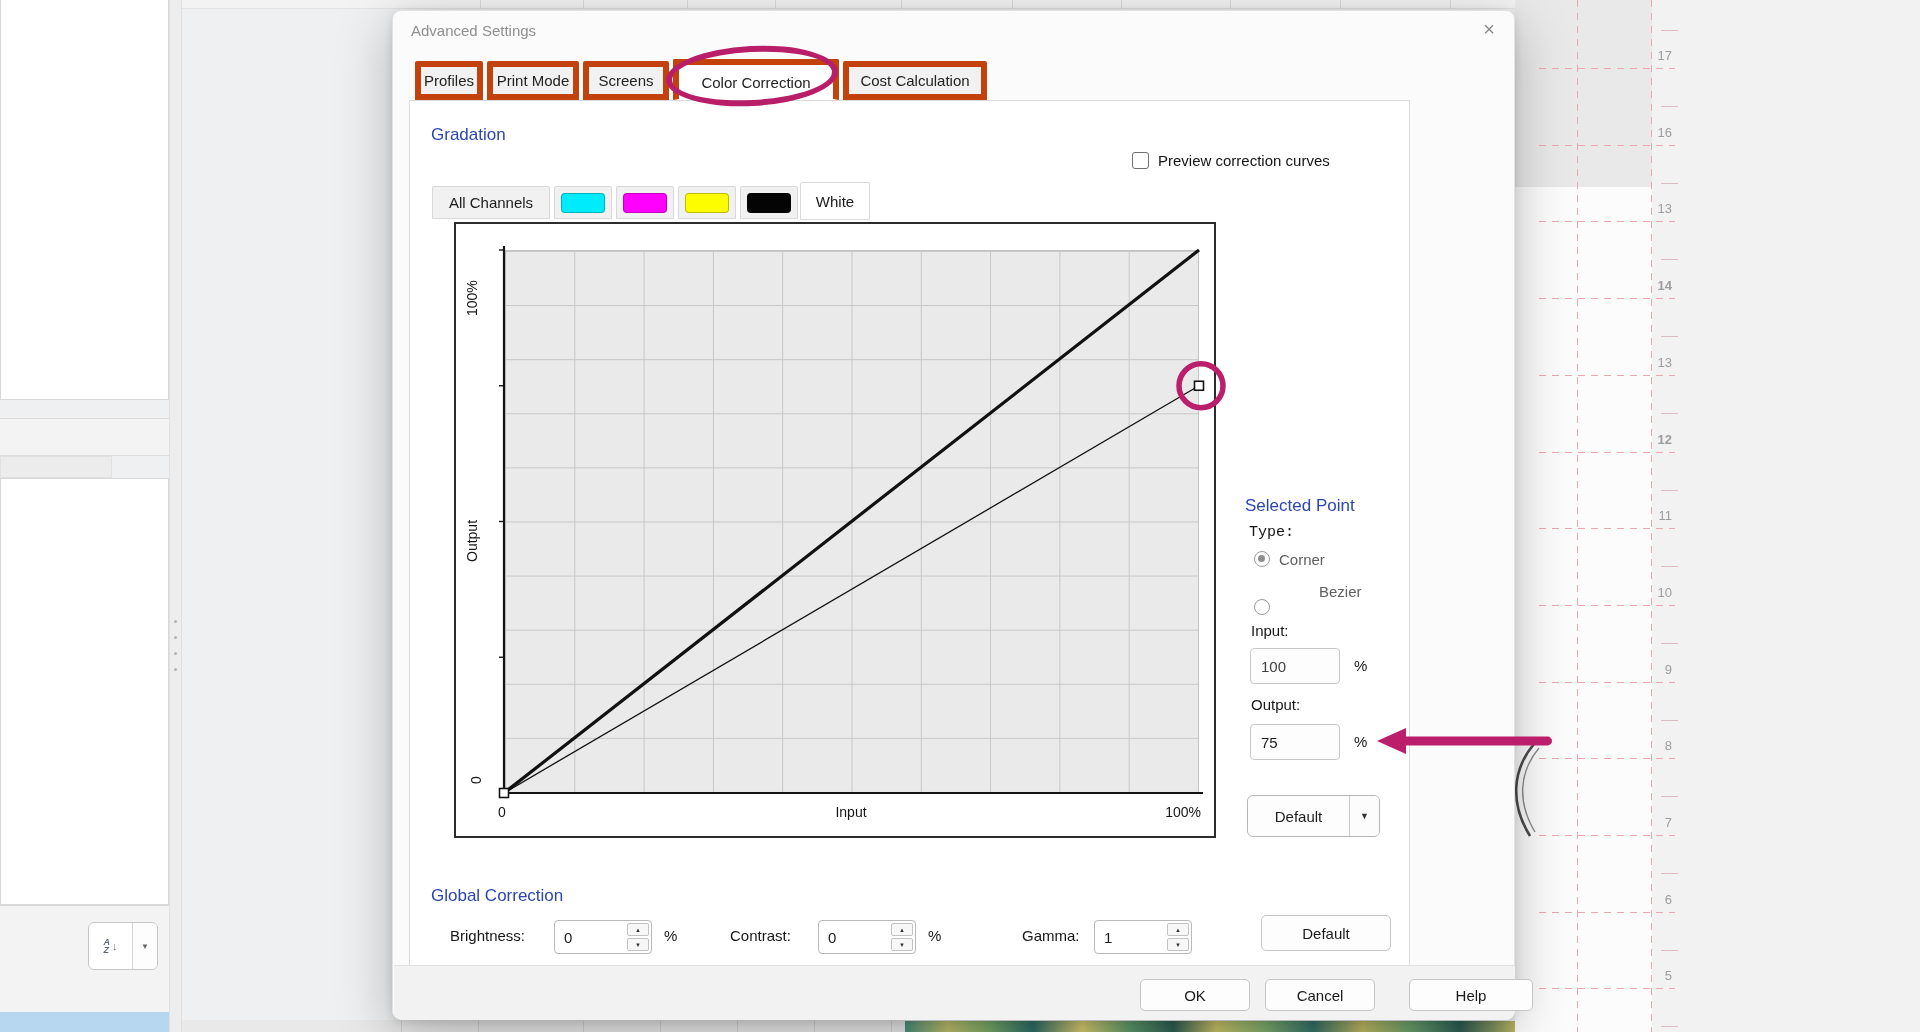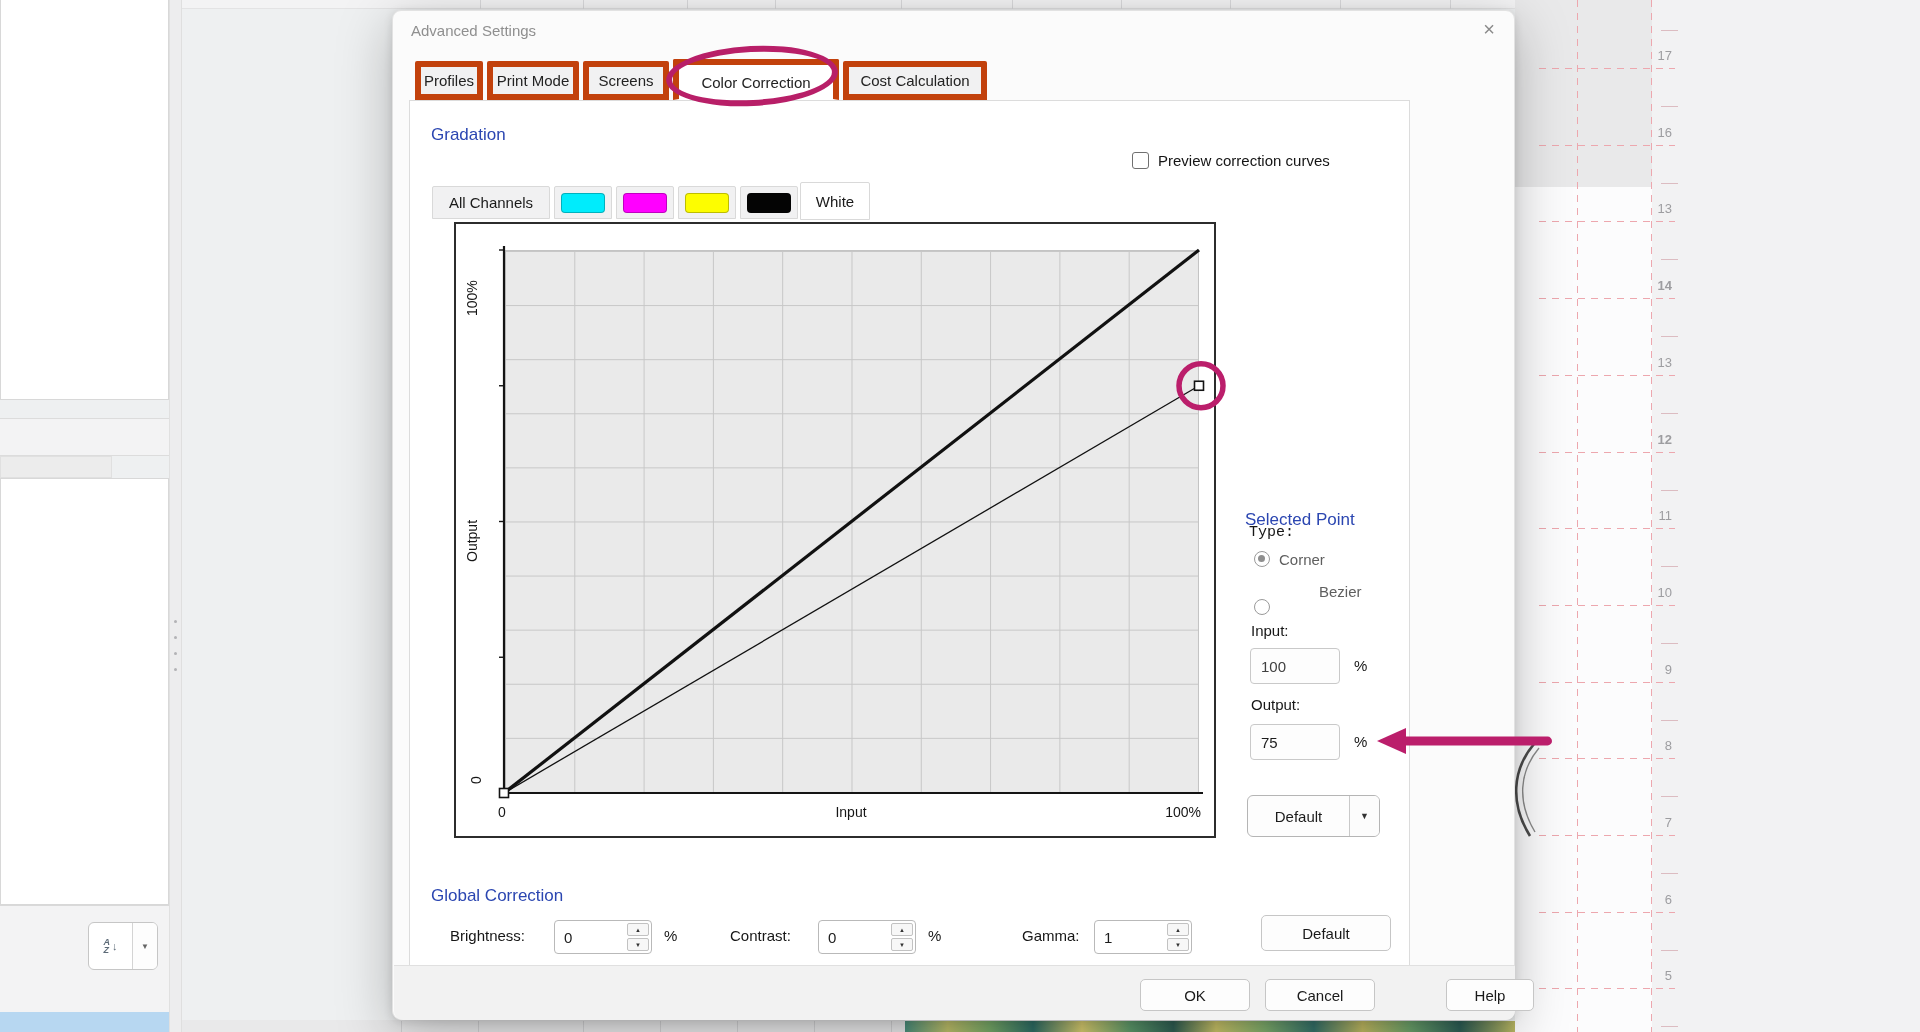--- a/index.html
+++ b/index.html
@@ -248,21 +248,21 @@
             <circle cx="745" cy="161.75" r="22" fill="none" stroke="#bb1e6b" stroke-width="5.5"></circle>
           </svg>
         <div class="abs axlabel vtext" style="left:8px;top:28px;height:64px;">100%</div>
         <div class="abs axlabel vtext" style="left:8px;top:252px;height:86px;">Output</div>
         <div class="abs axlabel vtext" style="left:12px;top:536px;height:24px;">0</div>
         <div class="abs axlabel" style="left:42px;top:580px;">0</div>
         <div class="abs axlabel" style="left:335px;top:580px;width:120px;text-align:center;">Input</div>
         <div class="abs axlabel" style="left:687px;top:580px;width:58px;text-align:right;">100%</div>
       </div>
 
-      <div class="abs bluehead" style="left:835px;top:409px;">Selected Point</div>
+      <div class="abs bluehead" style="left:835px;top:395px;">Selected Point</div>
       <div class="abs sp-label" style="left:839px;top:423px;font-family:Liberation Mono, monospace;">Type:</div>
       <div class="abs radio on" style="left:844px;top:450px;"></div>
       <div class="abs sp-sub" style="left:869px;top:450px;">Corner</div>
       <div class="abs radio" style="left:844px;top:482px;"></div>
       <div class="abs sp-sub" style="left:909px;top:482px;">Bezier</div>
 
       <div class="abs sp-label" style="left:841px;top:521px;">Input:</div>
       <div class="abs field dis" style="left:840px;top:547px;width:90px;height:36px;">100</div>
       <div class="abs pct" style="left:944px;top:556px;">%</div>
 
@@ -307,21 +307,21 @@
           <div>▼</div>
         </div>
       </div>
 
       <div class="abs btn" style="left:851px;top:814px;width:130px;height:36px;">Default</div>
     </div>
 
     <div class="abs footerbar" style="left:1px;top:954px;width:1121px;height:55px;"></div>
     <div class="abs btn" style="left:747px;top:968px;width:110px;height:32px;">OK</div>
     <div class="abs btn" style="left:872px;top:968px;width:110px;height:32px;">Cancel</div>
-    <div class="abs btn" style="left:1053px;top:968px;width:88px;height:32px;">Help</div>
+    <div class="abs btn" style="left:1016px;top:968px;width:124px;height:32px;">Help</div>
   </div>
 
   <div class="abs anno-ellipse" style="left:666px;top:46px;width:172px;height:60px;z-index:30;"></div>
   <svg class="abs" style="left:1374px;top:726px;z-index:30;" width="182" height="30" viewBox="0 0 182 30">
     <polygon id="arrow-head" points="3,15 32,2 32,28" fill="#bb1e6b"></polygon>
     <rect id="arrow-body" x="28" y="10.6" width="150" height="8.8" rx="4.4" fill="#bb1e6b"></rect>
   </svg>
 
 </div>
 

